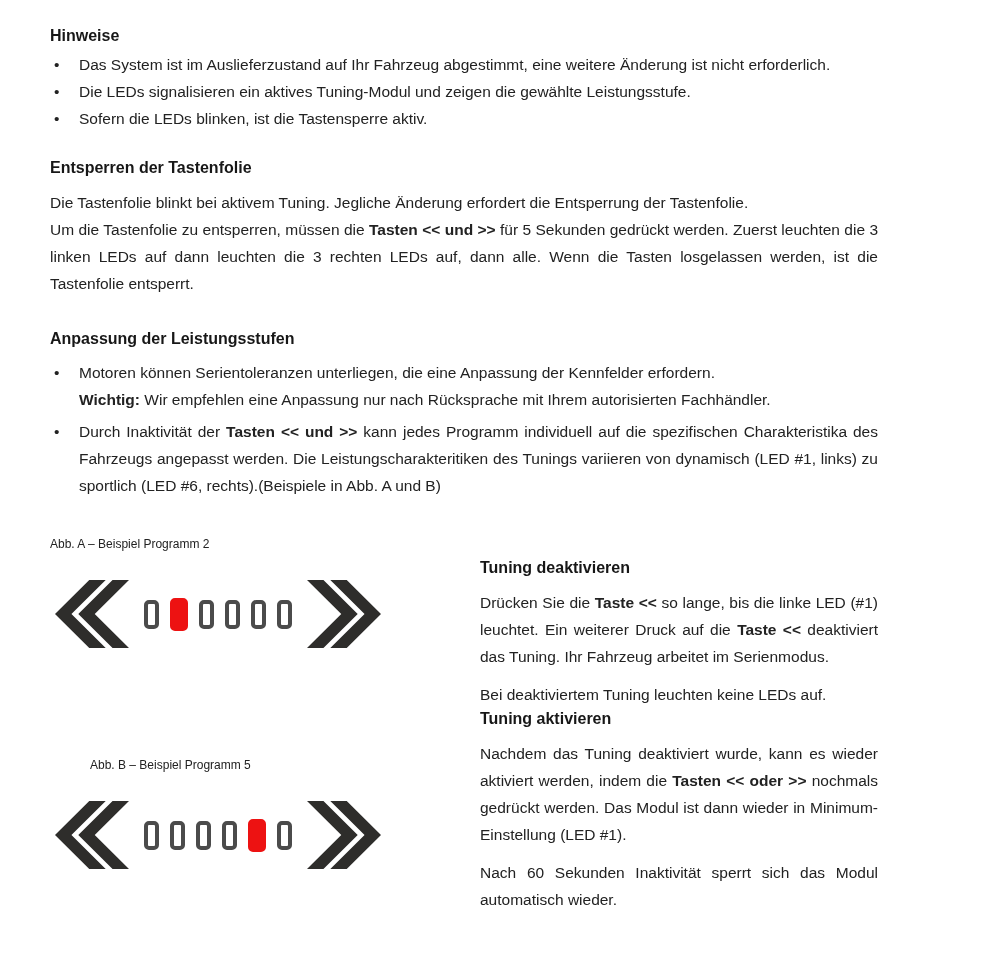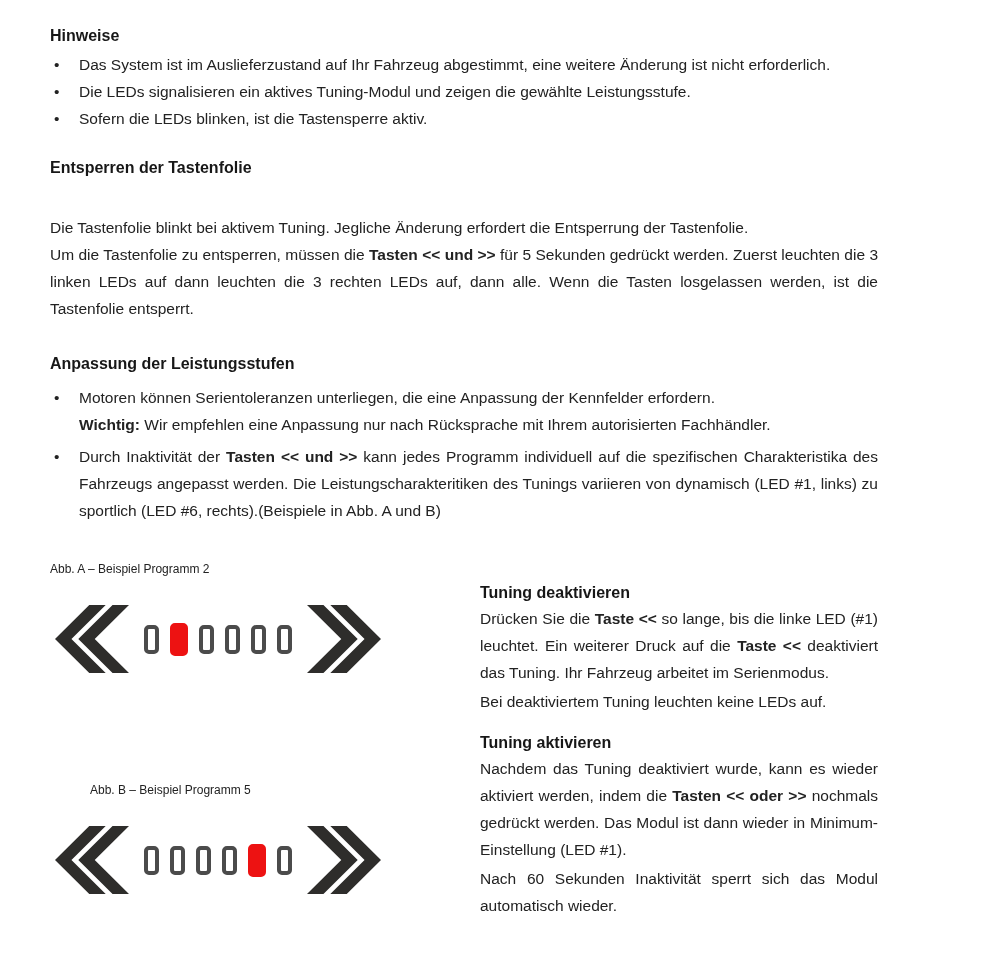--- a/index.html
+++ b/index.html
@@ -21,43 +21,43 @@
   h3{font-size:16px;line-height:20px;margin:0;font-weight:700;color:var(--heading);}
   .body-text, .line, p{font-size:15.5px;line-height:27px;margin:0;}
   .justify{text-align:justify;}
   strong{font-weight:700;}
 
   ul.bullets{list-style:none;margin:5px 0 0 0;padding:0;}
   ul.bullets li{position:relative;padding-left:29px;font-size:15.5px;line-height:27px;}
   ul.bullets li .dot{position:absolute;left:4px;top:0;}
 
   .sec-entsperren{margin-top:26px;}
-  .sec-entsperren .p-block{margin-top:36px;}
+  .sec-entsperren .p-block{margin-top:11px;}
   .sec-anpassung{margin-top:32px;}
   .sec-anpassung ul.bullets{margin-top:10px;}
   .sec-anpassung li + li{margin-top:5px;}
 
   .two-col{display:flex;margin-top:26px;}
   .col-left{width:430px;flex:none;}
   .col-right{flex:1;padding-top:32px;}
 
   .fig-label{font-size:12px;line-height:27px;}
   .fig-label.a{margin-top:6px;}
   .fig-label.b{margin-top:104px;margin-left:40px;}
 
   .led-figure{display:flex;align-items:center;gap:15px;margin-top:22px;margin-left:5px;}
   .chevrons{width:74px;height:68px;fill:var(--chevron);flex:none;}
   .chevrons.right{transform:scaleX(-1);}
   .leds{display:flex;align-items:center;gap:11px;}
   .led{width:15px;height:29px;border:4px solid var(--led-border);border-radius:5px;background:#fff;}
   .led.on{width:18px;height:33px;border-color:var(--led-on);background:var(--led-on);}
 
   .col-right h3{line-height:21px;}
-  .col-right .para{margin-top:2px;}
-  .col-right .h2nd{margin-top:17px;}
+  .col-right .para{margin-top:11px;}
+  .col-right .h2nd{}
 </style>
 </head>
 <body>
 
 <div class="page">
 
   <section>
     <h3>Hinweise</h3>
     <ul class="bullets">
       <li>

